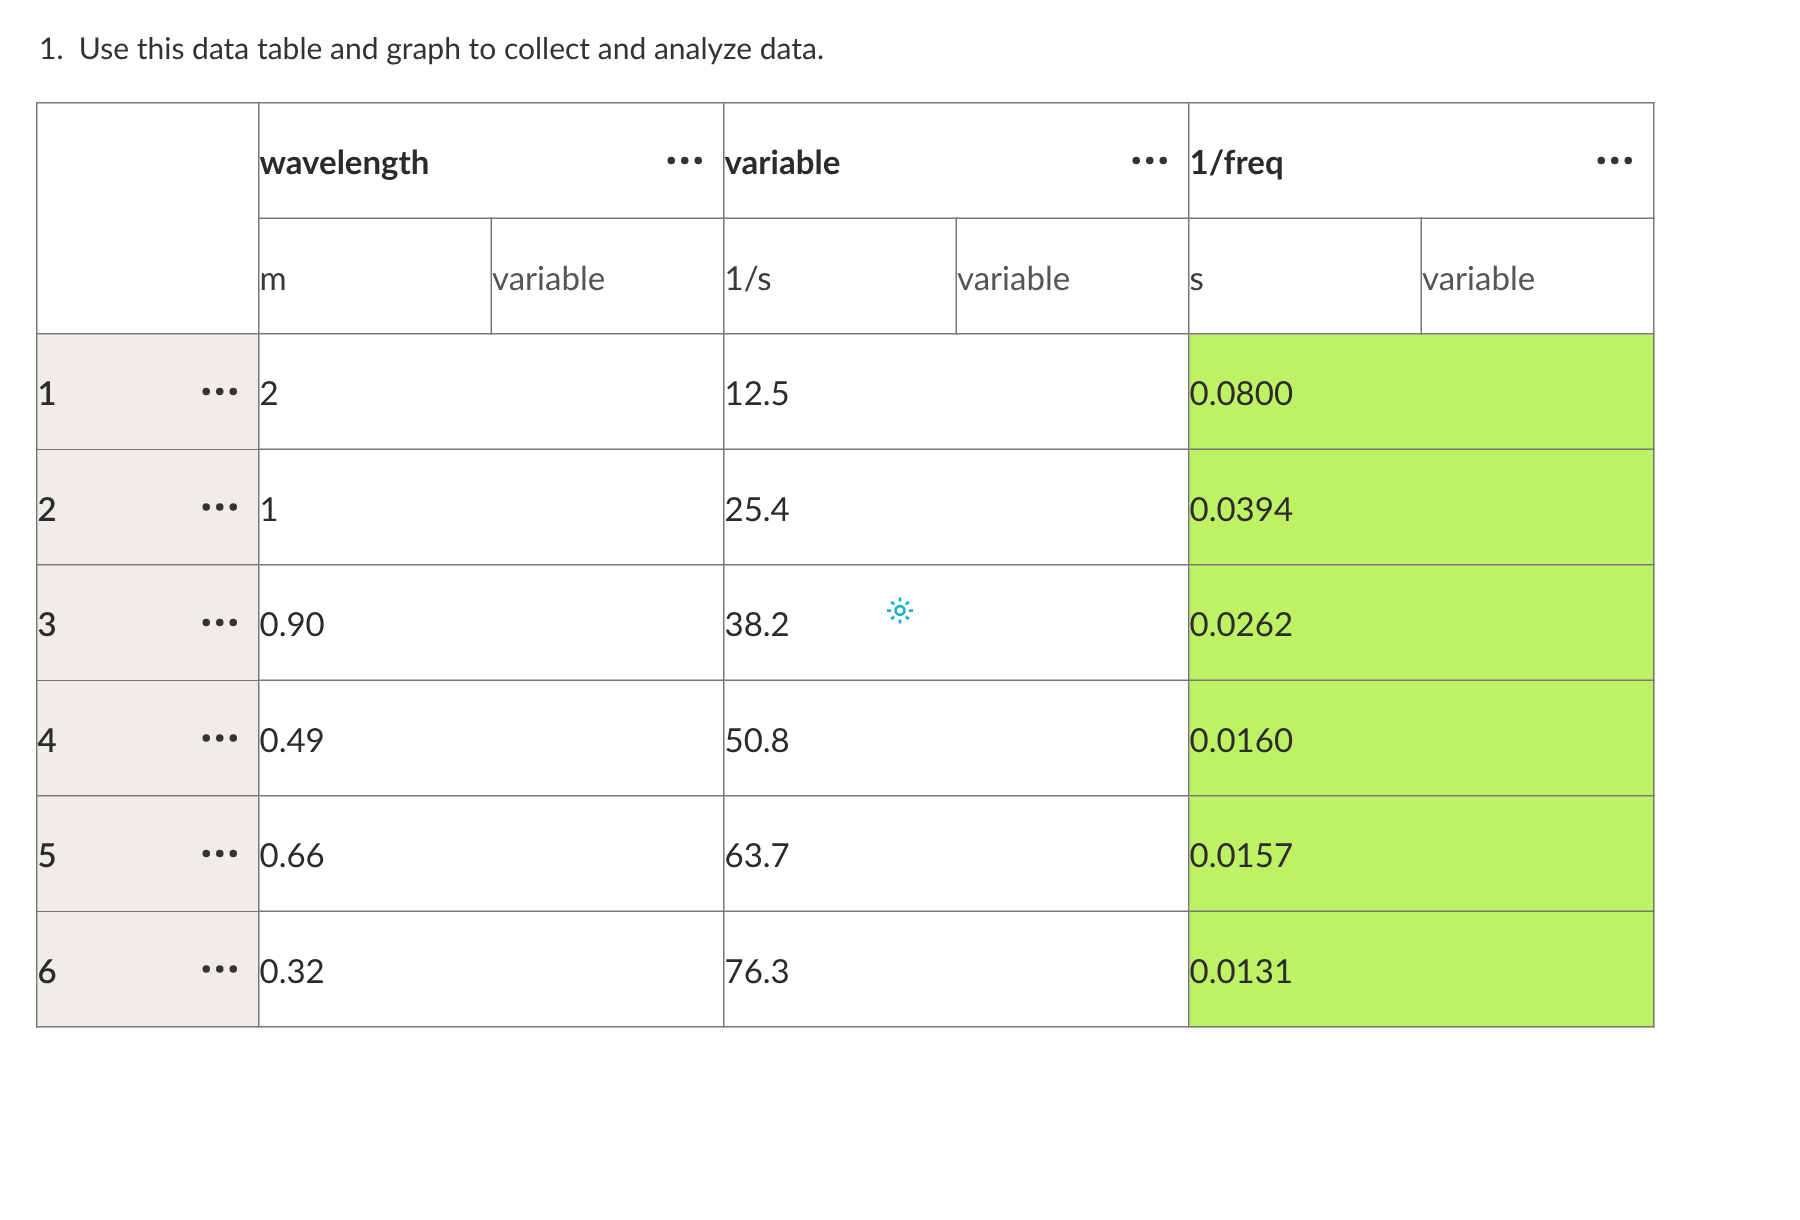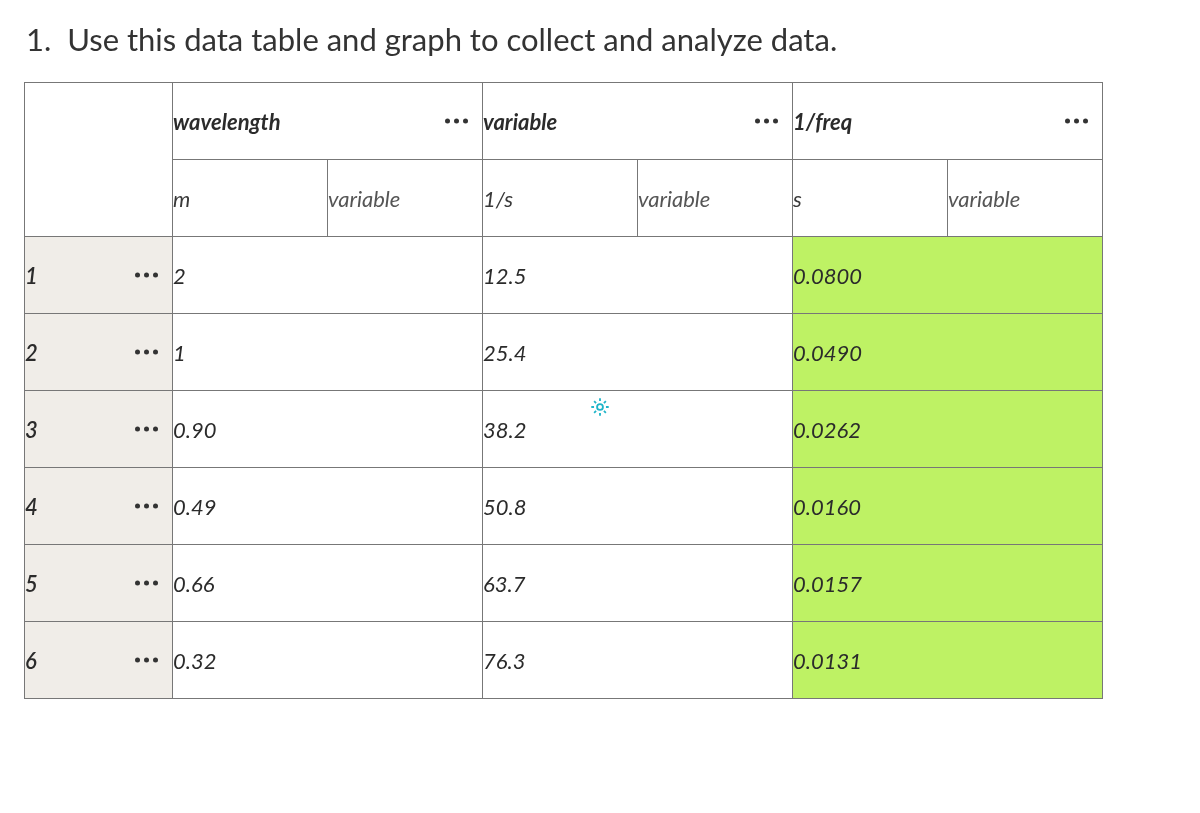--- a/index.html
+++ b/index.html
@@ -6,29 +6,28 @@
   body {
     margin: 0;
     padding: 20px 24px;
     font-family: "Lato", "Helvetica Neue", Arial, sans-serif;
     background: #fff;
     color: #2b2b2b;
     font-size: 22px;
     width: 1200px;
   }
   .instruction {
-    font-size: 31px;
+    font-size: 20px;
     margin: 0 0 24px 2px;
     color: #333;
   }
   table.data {
     border-collapse: collapse;
     width: 996px;
     table-layout: fixed;
-    font-style: italic;
   }
   table.data th, table.data td {
     border: 1px solid #777;
     padding: 0;
     height: 77px;
     vertical-align: middle;
   }
   
   col.c-idx   { width: 148px; }
   col.c-wl    { width: 155px; }
@@ -171,21 +170,21 @@
         <td colspan="2" class="val-cell computed">0.0800</td>
       </tr>
       <tr>
         <td class="row-index-cell"><span>2</span><span class="dots">
             <span></span>
             <span></span>
             <span></span>
           </span></td>
         <td colspan="2" class="val-cell">1</td>
         <td colspan="2" class="val-cell">25.4</td>
-        <td colspan="2" class="val-cell computed">0.0490</td>
+        <td colspan="2" class="val-cell computed">0.0394</td>
       </tr>
       <tr>
         <td class="row-index-cell"><span>3</span><span class="dots">
             <span></span>
             <span></span>
             <span></span>
           </span></td>
         <td colspan="2" class="val-cell">0.90</td>
         <td colspan="2" class="val-cell">38.2</td>
         <td colspan="2" class="val-cell computed">0.0262</td>

